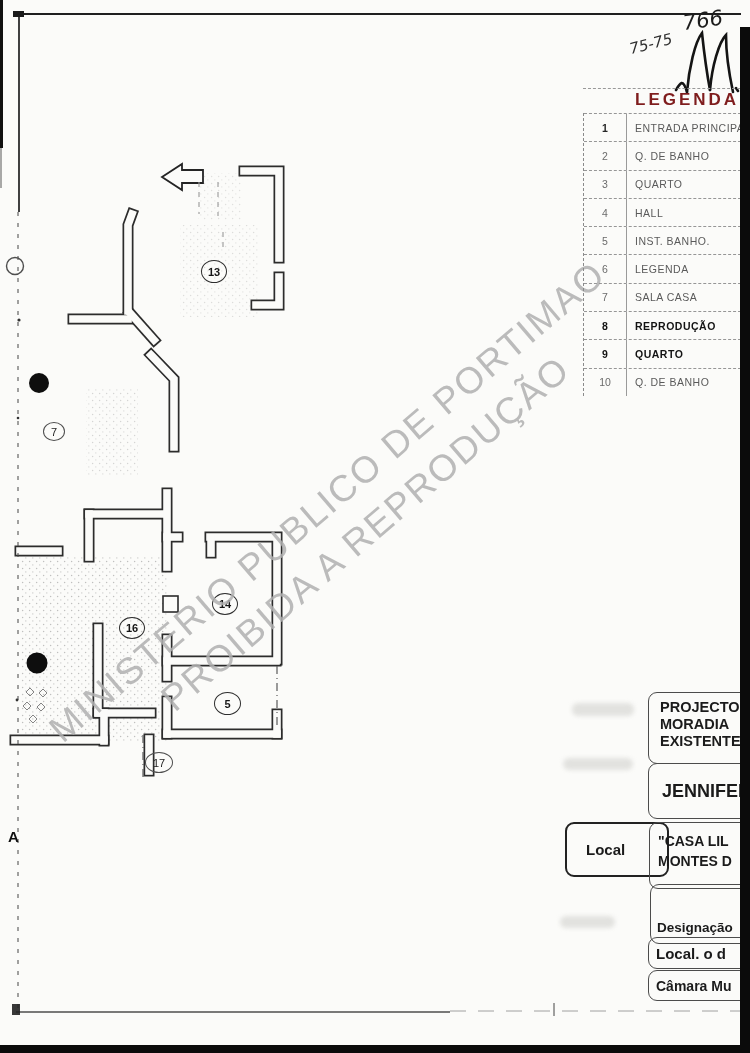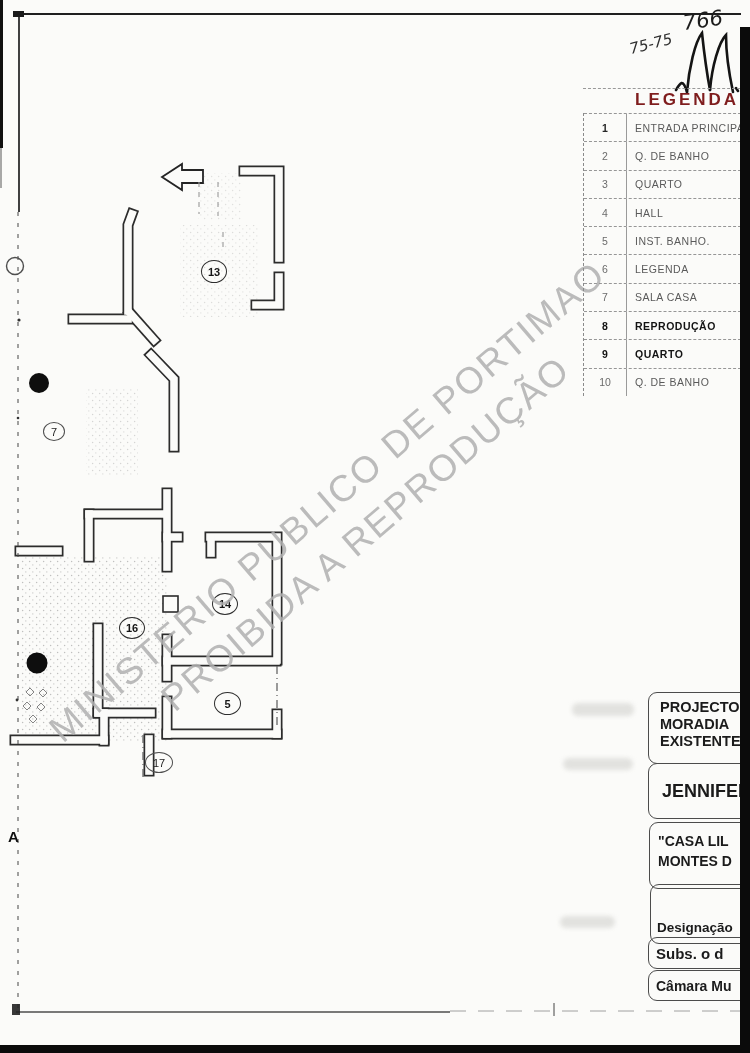--- a/index.html
+++ b/index.html
@@ -264,32 +264,35 @@
   <div class="tbox" style="left:648px;top:692px;width:116px;height:64px;padding:6px 0 0 11px;font-size:14.5px;line-height:17px;">
     <div class="tl">PROJECTO</div>
     <div class="tl">MORADIA</div>
     <div class="tl">EXISTENTE</div>
   </div>
 
   <div class="tbox" style="left:648px;top:763px;width:116px;height:54px;display:flex;align-items:center;padding-left:13px;font-size:18px;">
     <span class="tl">JENNIFER</span>
   </div>
 
+  <div class="tbox" style="left:565px;top:822px;width:81px;height:51px;display:flex;align-items:center;padding-left:19px;font-size:15px;border-color:#222;border-width:2px;">
+    <span class="tl">Local</span>
+  </div>
 
   <div class="tbox" style="left:649px;top:822px;width:115px;height:57px;padding:8px 0 0 8px;font-size:14px;line-height:20px;">
     <div class="tl">"CASA LIL</div>
     <div class="tl">MONTES D</div>
   </div>
 
   <div class="tbox" style="left:650px;top:884px;width:114px;height:50px;display:flex;align-items:flex-end;padding:0 0 8px 6px;font-size:13.5px;">
     <span class="tl">Designação</span>
   </div>
 
   <div class="tbox" style="left:648px;top:937px;width:116px;height:30px;display:flex;align-items:center;padding-left:7px;font-size:15px;">
-    <span class="tl">Subs. o d</span>
+    <span class="tl">Local. o d</span>
   </div>
 
   <div class="tbox" style="left:648px;top:970px;width:116px;height:29px;display:flex;align-items:center;padding-left:7px;font-size:14px;">
     <span class="tl">Câmara Mu</span>
   </div>
 
   <div class="marginA">A</div>
 
   <div class="band" style="left:740px;top:27px;width:10px;height:1026px;"></div>
   <div class="band" style="left:0;top:1045px;width:750px;height:8px;"></div>

